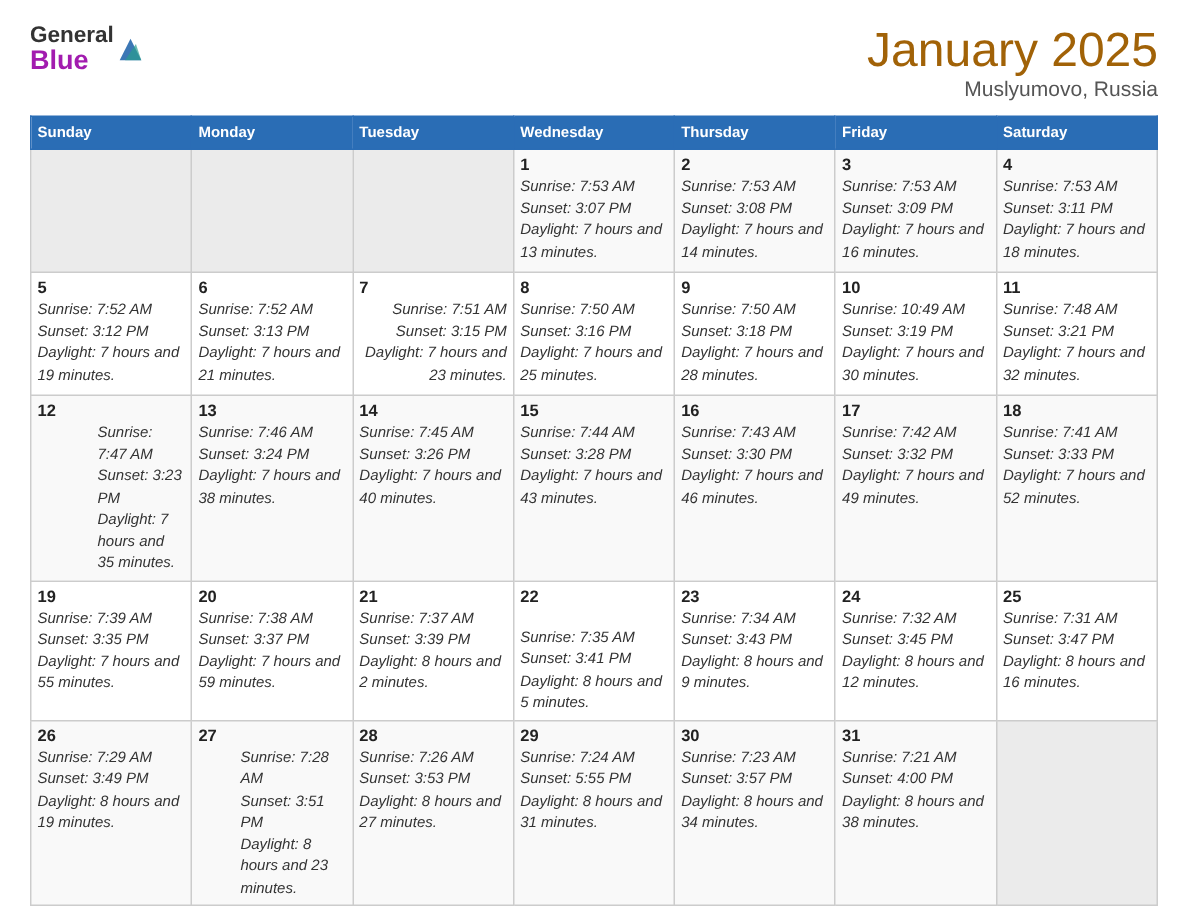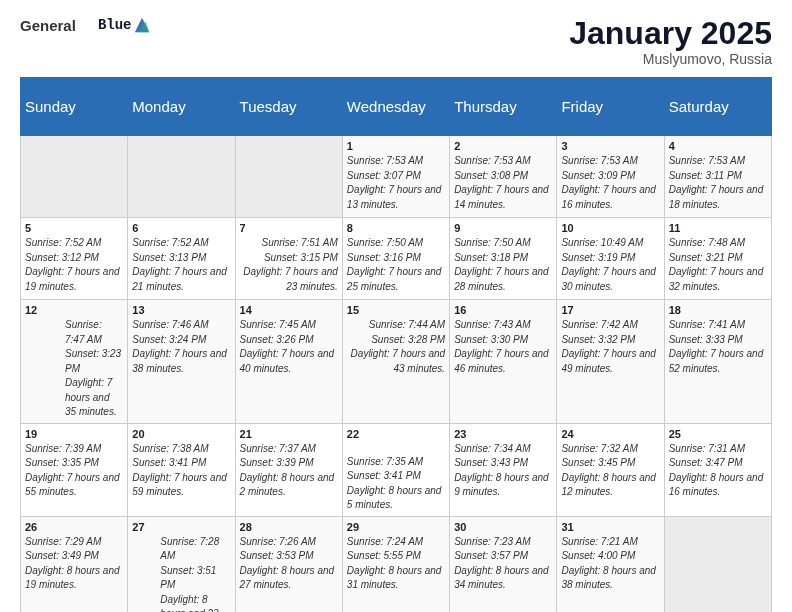--- a/index.html
+++ b/index.html
@@ -20,64 +20,62 @@
       align-items: flex-start;
       justify-content: space-between;
       margin-bottom: 10px;
     }
     .logo {
       display: flex;
       align-items: center;
     }
     .logo-text {
       display: flex;
-      flex-direction: row;
+      flex-direction: column;
       line-height: 1;
-      gap: 22px;
     }
     .logo-general {
       font-size: 15px;
       font-weight: bold;
       color: #333;
     }
     .logo-blue {
-      font-size: 14px;
+      font-size: 18px;
       font-weight: bold;
-      color: #0f172a;
-      font-family: Liberation Mono, monospace;
+      color: #a21caf;
     }
     .logo-icon {
       width: 18px;
       height: 18px;
       margin-left: 2px;
     }
     .title-block {
       text-align: right;
     }
     .month-title {
       font-size: 32px;
-      font-weight: 700;
-      color: #0f172a;
+      font-weight: 400;
+      color: #a16207;
       line-height: 1.1;
     }
     .location {
       font-size: 14px;
       color: #555;
     }
     .calendar {
       width: 100%;
       border-collapse: collapse;
       table-layout: fixed;
     }
     .calendar thead tr th {
       background-color: #2a6db5;
       color: #fff;
-      font-size: 15px;
-      font-weight: normal;
-      padding: 20px 4px;
+      font-size: 10px;
+      font-weight: bold;
+      padding: 5px 4px;
       text-align: left;
       border: 1px solid #2a6db5;
     }
     .calendar tbody tr td {
       vertical-align: top;
       border: 1px solid #ccc;
       padding: 4px 4px 3px 4px;
       font-size: 9.5px;
       color: #333;
       height: 82px;
@@ -227,21 +225,21 @@
 Daylight: 7 hours and 38 minutes.</div>
           </td>
           <td>
             <span class="day-number">14</span>
             <div class="day-info" style="white-space: pre-line;">Sunrise: 7:45 AM
 Sunset: 3:26 PM
 Daylight: 7 hours and 40 minutes.</div>
           </td>
           <td>
             <span class="day-number">15</span>
-            <div class="day-info" style="white-space: pre-line; text-align: right;">Sunrise: 7:44 AM
+            <div class="day-info" style="white-space: pre-line;">Sunrise: 7:44 AM
 Sunset: 3:28 PM
 Daylight: 7 hours and 43 minutes.</div>
           </td>
           <td>
             <span class="day-number">16</span>
             <div class="day-info" style="white-space: pre-line;">Sunrise: 7:43 AM
 Sunset: 3:30 PM
 Daylight: 7 hours and 46 minutes.</div>
           </td>
           <td>
@@ -260,21 +258,21 @@
         <tr>
           <td>
             <span class="day-number">19</span>
             <div class="day-info" style="white-space: pre-line;">Sunrise: 7:39 AM
 Sunset: 3:35 PM
 Daylight: 7 hours and 55 minutes.</div>
           </td>
           <td>
             <span class="day-number">20</span>
             <div class="day-info" style="white-space: pre-line;">Sunrise: 7:38 AM
-Sunset: 3:41 PM
+Sunset: 3:37 PM
 Daylight: 7 hours and 59 minutes.</div>
           </td>
           <td>
             <span class="day-number">21</span>
             <div class="day-info" style="white-space: pre-line;">Sunrise: 7:37 AM
 Sunset: 3:39 PM
 Daylight: 8 hours and 2 minutes.</div>
           </td>
           <td>
             <span class="day-number">22</span>

